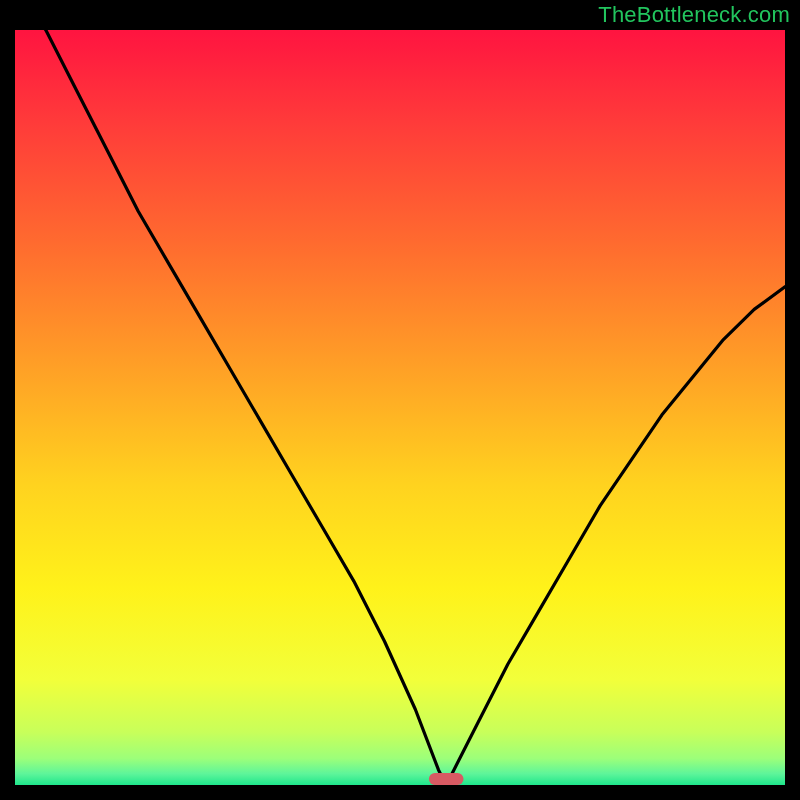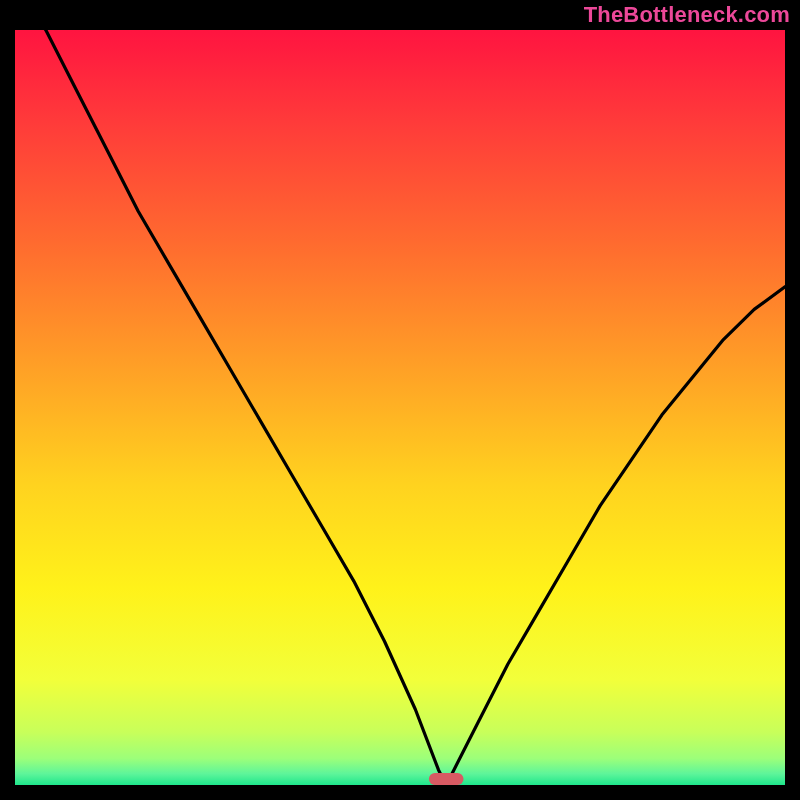--- a/index.html
+++ b/index.html
@@ -14,23 +14,23 @@
   .frame {
     position: relative;
     width: 800px;
     height: 800px;
     background: #000;
   }
   .watermark {
     position: absolute;
     top: 2px;
     right: 10px;
-    color: #ec4899;
+    color: #22c55e;
     font-size: 22px;
-    font-weight: 700;
+    font-weight: 400;
     letter-spacing: 0.2px;
     user-select: none;
     margin-left: 20px;
   }
   .plot-wrap {
     position: absolute;
     left: 15px;
     top: 30px;
     width: 770px;
     height: 755px;

